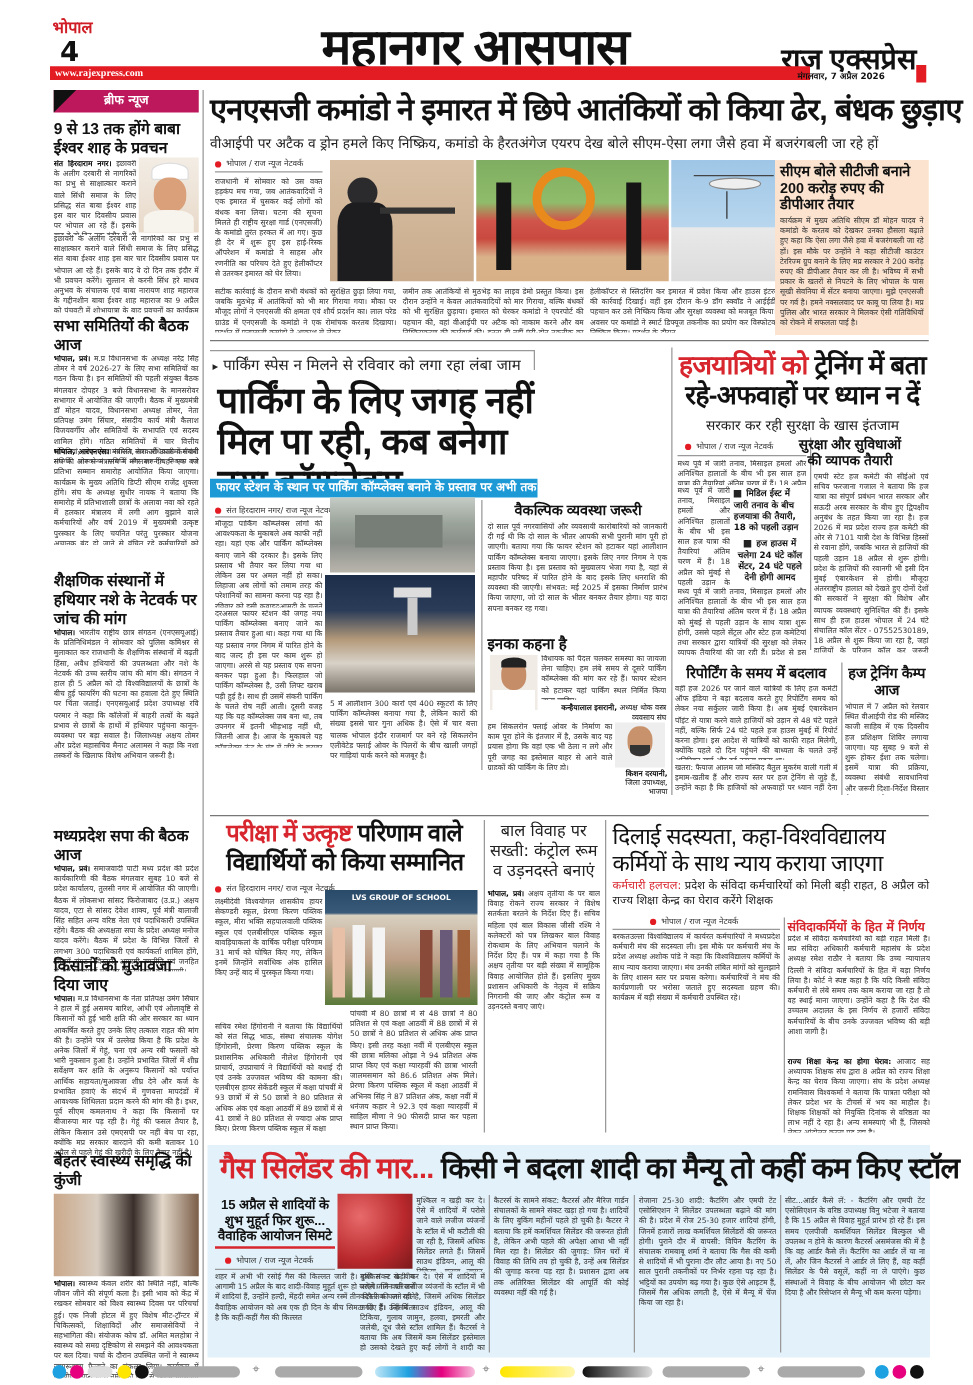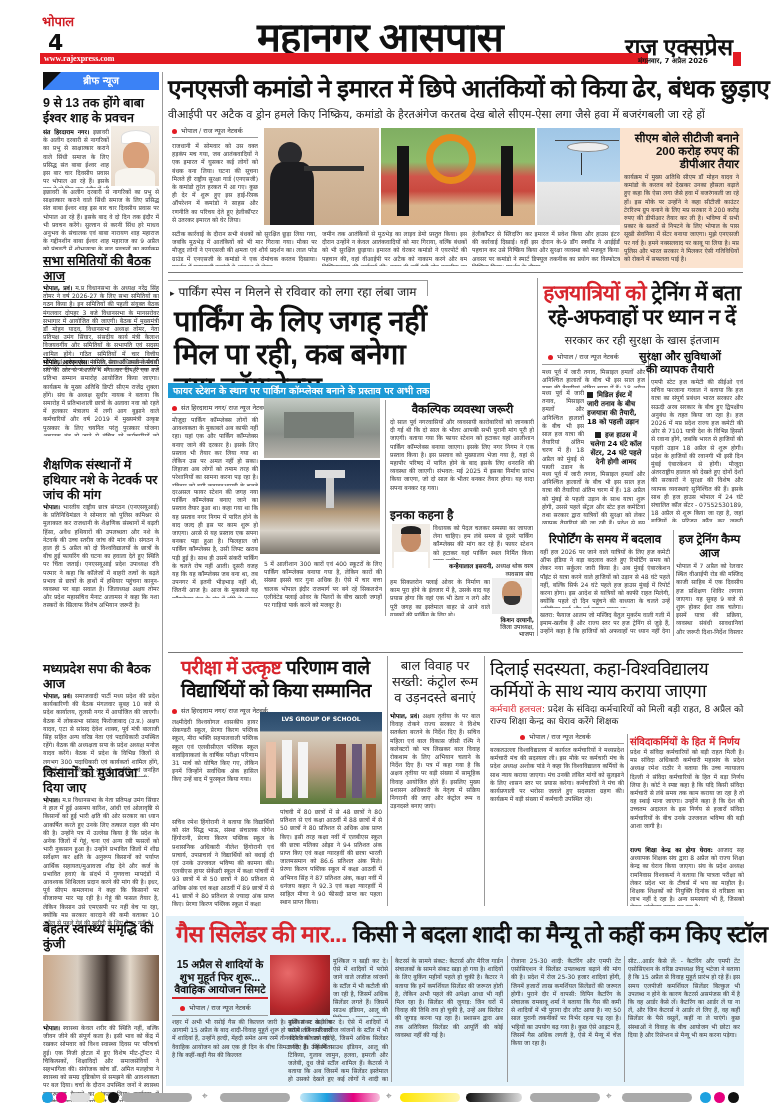--- a/index.html
+++ b/index.html
@@ -8,21 +8,21 @@
   .abs { position: absolute; }
   
   .city { left: 42px; top: 12px; font-size: 13px; color: #d01c24; font-weight: bold; }
   .pageno { left: 48px; top: 30px; font-size: 22px; font-weight: bold; }
   .masthead { left: 165px; top: 8px; width: 430px; text-align: center; font-size: 40px; font-weight: bold; letter-spacing: -1px; font-family: "Liberation Sans", sans-serif; }
   .brand { left: 625px; top: 30px; font-size: 23px; font-weight: bold; font-family: "Liberation Sans", sans-serif; }
   .redbar { left: 40px; top: 53px; width: 608px; height: 11px; background: #e31b23; }
   .url { left: 44px; top: 53px; font-size: 8px; color: #fff; font-weight: bold; line-height: 11px; font-family: "Liberation Serif", serif; }
   .date { left: 638px; top: 56px; font-size: 7px; font-weight: bold; }
   .redbox { left: 733px; top: 52px; width: 8px; height: 14px; background: #e31b23; }
-  .brief { left: 43px; top: 72px; width: 116px; height: 18px; background: #3b82f6; color: #fff; font-size: 10px; text-align: center; line-height: 18px; font-weight: bold; }
+  .brief { left: 43px; top: 72px; width: 116px; height: 18px; background: #be185d; color: #fff; font-size: 10px; text-align: center; line-height: 18px; font-weight: bold; }
   .brief-tri { left: 43px; top: 72px; width: 0; height: 0; border-top: 18px solid #111; border-right: 18px solid transparent; }
   .hd { font-weight: bold; font-size: 12.5px; line-height: 15px; font-family: "Liberation Sans", sans-serif; }
   .txt { font-size: 6px; line-height: 8.2px; color: #333; text-align: justify; overflow: hidden; }
   .txt .by { font-weight: bold; color: #000; }
   .vrule { width: 1px; background: #999; }
   .hrule { height: 1px; background: #999; }
   
   .photo { overflow: hidden; }
   
   .h1 { font-weight: bold; font-family: "Liberation Sans", sans-serif; letter-spacing: -0.5px; }
@@ -57,21 +57,21 @@
   <div class="hd">9 से 13 तक होंगे बाबा ईश्वर शाह के प्रवचन</div>
   <div class="abs photo" style="left:68px; top:30px; width:48px; height:60px; background:linear-gradient(#f3ede5,#e8d9c9);">
     <div style="position:absolute;left:10px;top:4px;width:30px;height:14px;border-radius:50% 50% 10% 10%;background:#fff;border:1px solid #ddd;"></div>
     <div style="position:absolute;left:12px;top:16px;width:26px;height:28px;border-radius:45%;background:#d9a07a;"></div>
     <div style="position:absolute;left:4px;top:42px;width:40px;height:18px;border-radius:40% 40% 0 0;background:#f7f4ee;"></div>
   </div>
   <div class="txt" style="margin-top:2px; width:66px; height:60px;"><span class="by">संत हिरदाराम नगर।</span> <span>इछावरी के अलीग दरबारी से नागरिकों का प्रभु से साक्षात्कार कराने वाले सिंधी समाज के लिए प्रसिद्ध संत बाबा ईश्वर शाह इस बार चार दिवसीय प्रवास पर भोपाल आ रहे हैं। इसके बाद वे दो दिन तक इंदौर में भी प्रवचन करेंगे। सुल्तान से करनी सिंध हरे माधव अनुभव के संचालक एवं बाबा नारायण शाह महाराज के गद्दीनशीन बाबा ईश्वर शाह महाराज का 9 अप्रैल को पंचवटी में शोभायात्रा के बाद प्रवचनों का कार्यक्रम होगा, जबकि 13 अप्रैल को शाम 6 बजे संत हिरदाराम नगर के शहीद हेमू कालानी खेल स्टेडियम में प्रवचन होंगे। इसको लिए सिंधी पंचायत अध्यक्ष माधु चांदवानी की अगुवाई में पंचायत कार्यालय में बैठक हुई जिसमें सिंधी सेंट्रल पंचायत के अध्यक्ष किशोर तनवानी ने मुख्य रूप से भाग लिया। इधर भोपाल सिंधी मेला समिति के अध्यक्ष मनीष दरियानी ने बताया कि 11 अप्रैल को दोपहर साढ़े बारह बजे हीरा सिंह बालमुकुन्दिया अतिथि भवन के पीछे भव्य कलश का आयोजन किया गया है।</span></div>
   <div class="txt" style="height:62px;"><span>इछावरी के अलीग दरबारी से नागरिकों का प्रभु से साक्षात्कार कराने वाले सिंधी समाज के लिए प्रसिद्ध संत बाबा ईश्वर शाह इस बार चार दिवसीय प्रवास पर भोपाल आ रहे हैं। इसके बाद वे दो दिन तक इंदौर में भी प्रवचन करेंगे। सुल्तान से करनी सिंध हरे माधव अनुभव के संचालक एवं बाबा नारायण शाह महाराज के गद्दीनशीन बाबा ईश्वर शाह महाराज का 9 अप्रैल को पंचवटी में शोभायात्रा के बाद प्रवचनों का कार्यक्रम होगा, जबकि 13 अप्रैल को शाम 6 बजे संत हिरदाराम नगर के शहीद हेमू कालानी खेल स्टेडियम में प्रवचन होंगे। इसको लिए सिंधी पंचायत अध्यक्ष माधु चांदवानी की अगुवाई में पंचायत कार्यालय में बैठक हुई जिसमें सिंधी सेंट्रल पंचायत के अध्यक्ष किशोर तनवानी ने मुख्य रूप से भाग लिया। इधर भोपाल सिंधी मेला समिति के अध्यक्ष मनीष दरियानी ने बताया कि 11 अप्रैल को दोपहर साढ़े बारह बजे हीरा सिंह बालमुकुन्दिया अतिथि भवन के पीछे भव्य कलश का आयोजन किया गया है।</span></div>
 </div>
 
-<div class="abs" style="left:43px; top:254px; width:116px;text-decoration:underline;">
+<div class="abs" style="left:43px; top:254px; width:116px;">
   <div class="hd">सभा समितियों की बैठक आज</div>
   <div class="txt" style="height:86px;"><span class="by">भोपाल, प्रवं।</span> <span>म.प्र विधानसभा के अध्यक्ष नरेंद्र सिंह तोमर ने वर्ष 2026-27 के लिए सभा समितियों का गठन किया है। इन समितियों की पहली संयुक्त बैठक मंगलवार दोपहर 3 बजे विधानसभा के मानसरोवर सभागार में आयोजित की जाएगी। बैठक में मुख्यमंत्री डॉ मोहन यादव, विधानसभा अध्यक्ष तोमर, नेता प्रतिपक्ष उमंग सिंघार, संसदीय कार्य मंत्री कैलाश विजयवर्गीय और समितियों के सभापति एवं सदस्य शामिल होंगे। गठित समितियों में चार वित्तीय समितियां, लोक लेखा समिति, सरकारी उपक्रमों संबंधी समिति, प्राक्कलन समिति और स्थानीय निकाय एवं पंचायती राज लेखा समिति सहित अन्य 15 समितियां शामिल हैं।</span></div>
 </div>
 
 <div class="abs" style="left:43px; top:358px; width:116px;">
   <div class="txt" style="height:78px;"><span class="by">भोपाल, आरएनएस।</span> <span>मंत्रालय सेवा अधिकारी कर्मचारी संघ की ओर से मंत्रालय में मंगलवार दोपहर एक बजे प्रतिभा सम्मान समारोह आयोजित किया जाएगा। कार्यक्रम के मुख्य अतिथि डिप्टी सीएम राजेंद्र शुक्ला होंगे। संघ के अध्यक्ष सुधीर नायक ने बताया कि समारोह में प्रतिभाशाली छात्रों के अलावा नवा को रहते में हलकार मंत्रालय में लगी आग बुझाने वाले कर्मचारियों और वर्ष 2019 में मुख्यमंत्री उत्कृष्ट पुरस्कार के लिए चयनित परंतु पुरस्कार योजना अचानक बंद हो जाने से वंचित रहे कर्मचारियों को सम्मानित किया जाएगा। इसके अलावा दो कर्मचारी ओपी शर्मा और कविता तिरोले जिनकी पुस्तकें प्रकाशित हो चुकी हैं, को भी सम्मानित किया जाएगा।</span></div>
 </div>
 
 <div class="abs" style="left:43px; top:458px; width:116px;">
   <div class="hd">शैक्षणिक संस्थानों में हथियार नशे के नेटवर्क पर जांच की मांग</div>
@@ -88,21 +88,21 @@
   <div class="txt" style="height:140px;"><span class="by">भोपाल।</span> <span>म.प्र विधानसभा के नेता प्रतिपक्ष उमंग सिंघार ने हाल में हुई असमय बारिश, आंधी एवं ओलावृष्टि से किसानों को हुई भारी क्षति की ओर सरकार का ध्यान आकर्षित करते हुए उनके लिए तत्काल राहत की मांग की है। उन्होंने पत्र में उल्लेख किया है कि प्रदेश के अनेक जिलों में गेहूं, चना एवं अन्य रबी फसलों को भारी नुकसान हुआ है। उन्होंने प्रभावित जिलों में शीघ्र सर्वेक्षण कर क्षति के अनुरूप किसानों को पर्याप्त आर्थिक सहायता/मुआवजा शीघ्र देने और कर्ज के प्रभावित हवाएं के संदर्भ में गुणवत्ता मापदंडों में आवश्यक शिथिलता प्रदान करने की मांग की है। इधर, पूर्व सीएम कमलनाथ ने कहा कि किसानों पर बीजारुपा मार पड़ रही है। गेहूं की फसल तैयार है, लेकिन किसान उसे एमएसपी पर नहीं बेच पा रहा, क्योंकि मप्र सरकार बारदाने की कमी बताकर 10 अप्रैल से पहले गेहूं की खरीदी के लिए तैयार नहीं है।</span></div>
 </div>
 
 <div class="abs" style="left:43px; top:910px; width:116px;margin-top:12px;">
   <div class="hd">बेहतर स्वास्थ्य समृद्धि की कुंजी</div>
   <div class="photo" style="margin-top:3px; width:116px; height:66px; background:linear-gradient(90deg,#caa88a 0%,#d8cdc0 30%,#3a2f2a 55%,#e2d7c9 75%,#7a5d47 100%);"></div>
   <div class="txt" style="margin-top:3px; height:78px;"><span class="by">भोपाल।</span> <span>स्वास्थ्य केवल शरीर की स्थिति नहीं, बल्कि जीवन जीने की संपूर्ण कला है। इसी भाव को केंद्र में रखकर सोमवार को विश्व स्वास्थ्य दिवस पर परिचर्चा हुई। एक निजी होटल में हुए विशेष मीट-ट्रॉन्टर में चिकित्सकों, शिक्षाविदों और समाजसेवियों ने सहभागिता की। संयोजक कोच डॉ. अमित मलहोत्रा ने स्वास्थ्य को समग्र दृष्टिकोण से समझने की आवश्यकता पर बल दिया। चर्चा के दौरान उपस्थित जनों ने स्वास्थ्य जागरूकता फैलाने का संकल्प लिया। कार्यक्रम में एलबीएस ग्रुप्स एंटरटेनमेंट की ओर से फिल्म अभिनेता शहजाद अली और कैप्टन डिजाइनर मुमताज खान को उनके उत्कृष्ट योगदान के लिए 'एलबीसीसी अवार्ड' से नवाजा गया।</span></div>
 </div>
 
 <div class="abs h1" style="left:168px; top:75px; width:575px; font-size:24.5px; line-height:28px; white-space:nowrap;">एनएसजी कमांडो ने इमारत में छिपे आतंकियों को किया ढेर, बंधक छुड़ाए</div>
-<div class="abs" style="left:168px; top:106px; width:575px; font-size:11px; white-space:nowrap; overflow:hidden; color:#222;">वीआईपी पर अटैक व ड्रोन हमले किए निष्क्रिय, कमांडो के हैरतअंगेज करतब देख बोले सीएम-ऐसा लगा जैसे हवा में बजरंगबली जा रहे हों</div>
+<div class="abs" style="left:168px; top:106px; width:575px; font-size:11px; white-space:nowrap; overflow:hidden; color:#222;">वीआईपी पर अटैक व ड्रोन हमले किए निष्क्रिय, कमांडो के हैरतअंगेज एयरप देख बोले सीएम-ऐसा लगा जैसे हवा में बजरंगबली जा रहे हों</div>
 
 <div class="abs dateline" style="left:172px; top:126px;"><span class="dot"></span><span>भोपाल / राज न्यूज नेटवर्क</span></div>
 <div class="abs hrule" style="left:172px; top:137px; width:86px;"></div>
 <div class="abs txt" style="left:172px; top:142px; width:86px; height:86px;">राजधानी में सोमवार को उस वक्त हड़कंप मच गया, जब आतंकवादियों ने एक इमारत में घुसकर कई लोगों को बंधक बना लिया। घटना की सूचना मिलते ही राष्ट्रीय सुरक्षा गार्ड (एनएसजी) के कमांडो तुरंत हरकत में आ गए। कुछ ही देर में शुरू हुए इस हाई-रिस्क ऑपरेशन में कमांडो ने साहस और रणनीति का परिचय देते हुए हेलीकॉप्टर से उतरकर इमारत को घेर लिया।</div>
 
 <div class="abs photo" style="left:264px; top:128px; width:115px; height:97px; background:linear-gradient(#d9c0a4,#c9ab8c);">
   <div style="position:absolute;left:14px;top:14px;width:24px;height:24px;border-radius:50%;background:#2b2b2e;"></div>
   <div style="position:absolute;left:6px;top:34px;width:44px;height:63px;border-radius:30% 30% 0 0;background:#1d1d20;"></div>
   <div style="position:absolute;left:40px;top:38px;width:60px;height:5px;background:#333;"></div>
 </div>
@@ -115,21 +115,21 @@
   <div style="position:absolute;left:30px;top:14px;width:42px;height:10px;border-radius:50%;background:#eee;border:1px solid #888;"></div>
   <div style="position:absolute;left:18px;top:12px;width:64px;height:1px;background:#444;"></div>
   <div style="position:absolute;left:44px;top:25px;width:1px;height:22px;background:#333;"></div>
 </div>
 
 <div class="abs txt" style="left:172px; top:230px; width:145px; height:36px;">सटीक कार्रवाई के दौरान सभी बंधकों को सुरक्षित छुड़ा लिया गया, जबकि मुठभेड़ में आतंकियों को भी मार गिराया गया। मौका पर मौजूद लोगों ने एनएसजी की क्षमता एवं शौर्य प्रदर्शन का। लाल परेड ग्राउंड में एनएसजी के कमांडो ने एक रोमांचक करतब दिखाया। प्रदर्शन में एनएसजी कमांडो ने आकाश से लेकर</div>
 <div class="abs txt" style="left:322px; top:230px; width:145px; height:36px;">जमीन तक आतंकियों से मुठभेड़ का लाइव डेमो प्रस्तुत किया। इस दौरान उन्होंने न केवल आतंकवादियों को मार गिराया, बल्कि बंधकों को भी सुरक्षित छुड़ाया। इमारत को घेरकर कमांडो ने एयरपोर्ट की पहचान की, वहां वीआईपी पर अटैक को नाकाम करने और बम निष्क्रियकरण की कार्रवाई की। इतना ही नहीं एंटी-ड्रोन तकनीक का भी प्रदर्शन किया गया।</div>
 <div class="abs txt" style="left:472px; top:230px; width:158px; height:36px;">हेलीकॉप्टर से स्लिदरिंग कर इमारत में प्रवेश किया और हाउस इंटरवेंशन की कार्रवाई दिखाई। वहीं इस दौरान के-9 डॉग स्क्वॉड ने आईईडी को पहचान कर उसे निष्क्रिय किया और सुरक्षा व्यवस्था को मजबूत किया। इस अवसर पर कमांडो ने स्मार्ट डिफ्यूज तकनीक का प्रयोग कर विस्फोटक को निष्क्रिय किया। प्रदर्शन के दौरान</div>
 
 <div class="abs peach" style="left:620px; top:128px; width:123px; height:140px; padding:4px 4px;">
-  <div class="hd" style="font-size:11.5px; line-height:13px; text-align:right;">सीएम बोले सीटीजी बनाने 200 करोड़ रुपए की डीपीआर तैयार</div>
+  <div class="hd" style="font-size:11.5px; line-height:13px; text-align:left;">सीएम बोले सीटीजी बनाने 200 करोड़ रुपए की डीपीआर तैयार</div>
   <div class="txt" style="margin-top:2px; height:102px;">कार्यक्रम में मुख्य अतिथि सीएम डॉ मोहन यादव ने कमांडो के करतब को देखकर उनका हौसला बढ़ाते हुए कहा कि ऐसा लगा जैसे हवा में बजरंगबली जा रहे हों। इस मौके पर उन्होंने ने कहा सीटीजी काउंटर टेररिज्म ग्रुप बनाने के लिए मप्र सरकार ने 200 करोड़ रुपए की डीपीआर तैयार कर ली है। भविष्य में सभी प्रकार के खतरों से निपटने के लिए भोपाल के पास सूखी सेवनिया में सेंटर बनाया जाएगा। मुझे एनएसजी पर गर्व है। हमने नक्सलवाद पर काबू पा लिया है। मप्र पुलिस और भारत सरकार ने मिलकर ऐसी गतिविधियों को रोकने में सफलता पाई है।</div>
 </div>
 <div class="abs hrule" style="left:168px; top:272px; width:575px; background:#777;"></div>
 
 <div class="abs" style="left:168px; top:280px; width:260px; height:16px; border-top:1px solid #999; border-right:1px solid #999;"></div>
 <div class="abs" style="left:170px; top:283px; width:260px; font-size:12px; white-space:nowrap; color:#222;"><span style="font-size:9px;margin-right:4px;">▸</span><span>पार्किंग स्पेस न मिलने से रविवार को लगा रहा लंबा जाम</span></div>
 <div class="abs h1" style="left:174px; top:305px; width:255px; font-size:29px; line-height:33px;">पार्किंग के लिए जगह नहीं मिल पा रही, कब बनेगा नया कॉम्प्लेक्स</div>
 <div class="abs bluebar" style="left:168px; top:383px; width:262px; height:15px; font-size:9.5px; line-height:15px; padding-left:5px; white-space:nowrap; overflow:hidden;">फायर स्टेशन के स्थान पर पार्किंग कॉम्प्लेक्स बनाने के प्रस्ताव पर अभी तक अमल नहीं</div>
 
 <div class="abs dateline" style="left:172px; top:403px;"><span class="dot"></span><span>संत हिरदाराम नगर/ राज न्यूज नेटवर्क</span></div>

